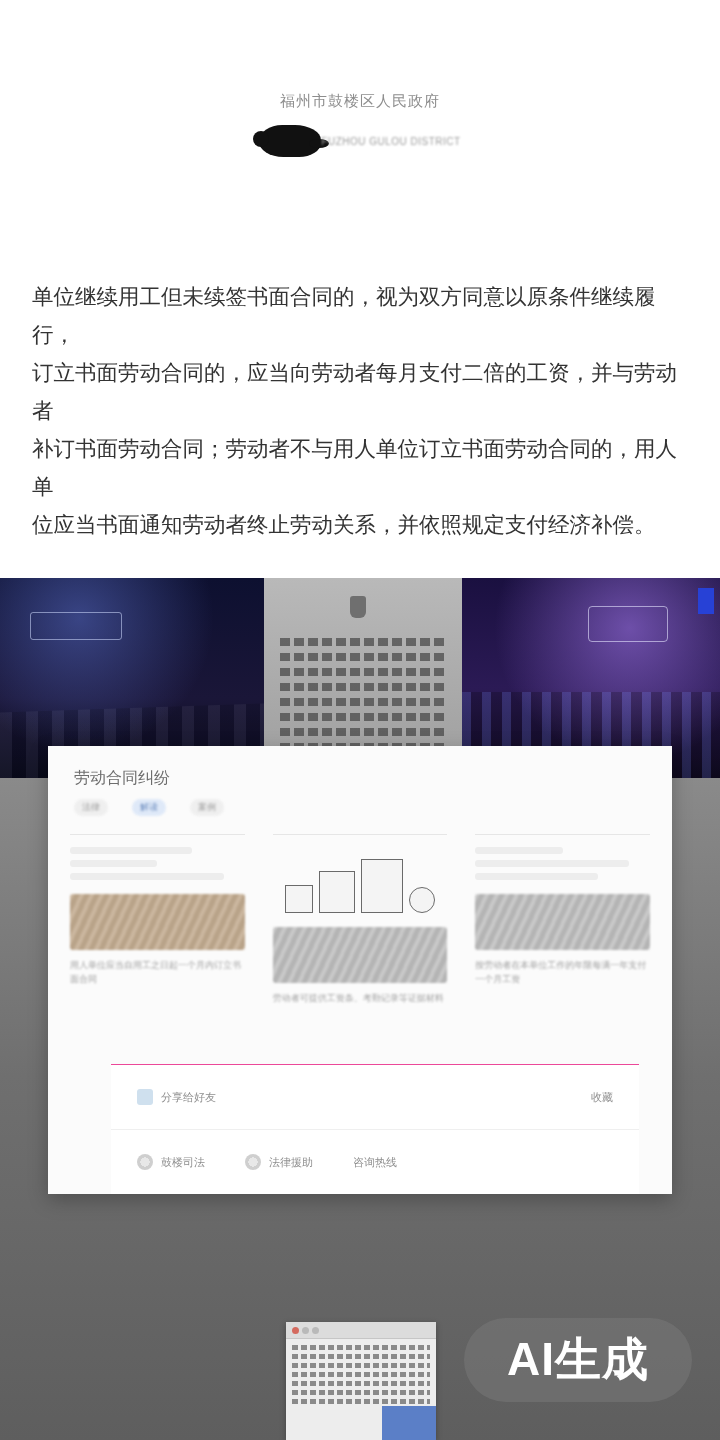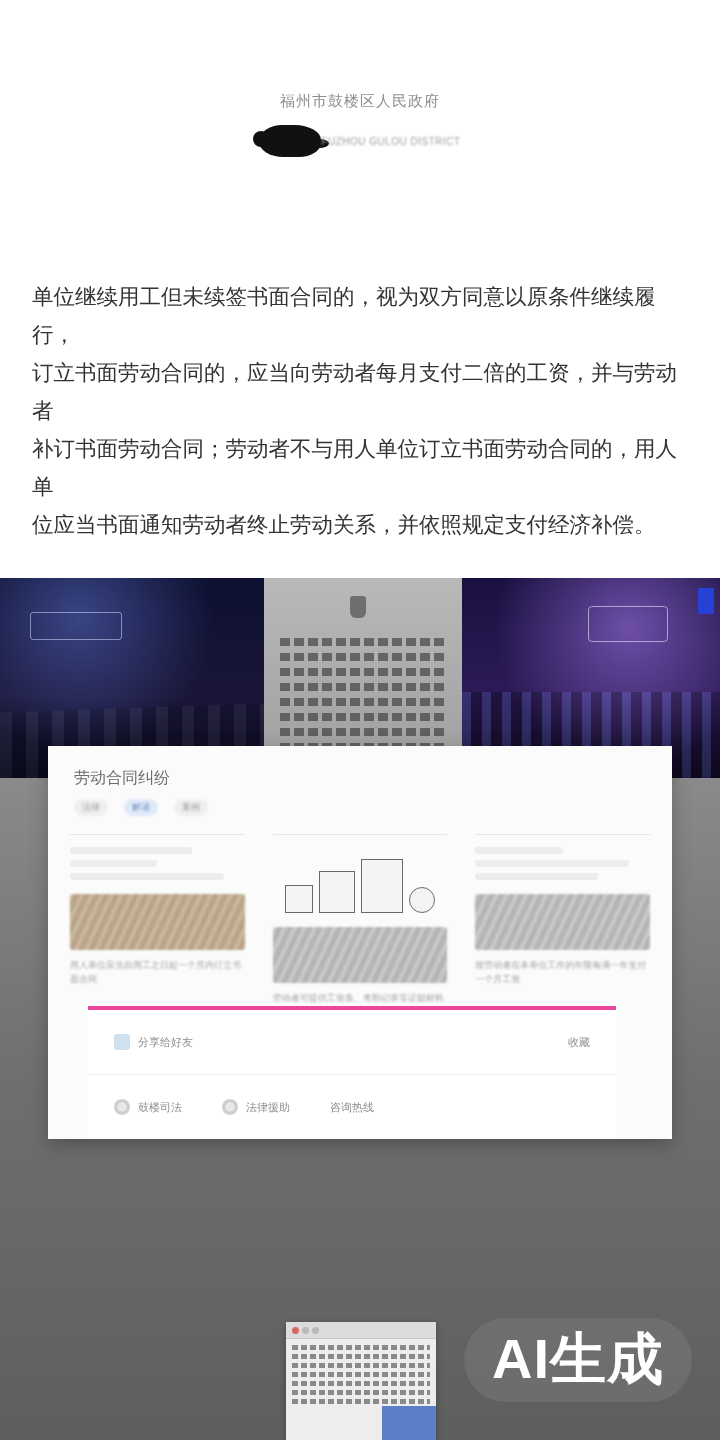--- a/index.html
+++ b/index.html
@@ -193,38 +193,38 @@
     height: 662px;
     background: linear-gradient(#8a8a8a, #6f6f6f 45%, #5e5e5e);
   }
 
   
   .card {
     position: absolute;
     top: 746px;
     left: 48px;
     width: 624px;
-    height: 393px;
+    height: 448px;
     background: #fbfbfb;
     box-shadow: 0 6px 18px rgba(0,0,0,0.25);
     overflow: hidden;
   }
   .card-header {
     display: flex;
     padding: 22px 26px 0 26px;
     justify-content: space-between;
   }
   .card-title {
     font-size: 16px;
     color: #6d6d6d;
     filter: blur(0.5px);
   }
   .card-sub-row {
     display: flex;
-    gap: 16px;
+    gap: 24px;
     margin-top: 10px;
     filter: blur(0.9px);
   }
   .chip {
     font-size: 9px;
     color: #9e9e9e;
     background: #efefef;
     border-radius: 9px;
     padding: 2px 8px;
   }
@@ -289,25 +289,25 @@
   .cap {
     font-size: 9px;
     color: #a0a0a0;
     margin-top: 8px;
     line-height: 14px;
     filter: blur(0.8px);
   }
 
   .card-footer {
     position: absolute;
-    left: 40px;
+    left: 63px;
     bottom: 0;
     width: 528px;
     background: #ffffff;
-    border-top: 4px solid #ec4899;
+    border-top: 1px solid #ec4899;
   }
   .footer-row {
     display: flex;
     align-items: center;
     height: 64px;
     padding: 0 26px;
     gap: 40px;
     border-bottom: 1px solid #efefef;
   }
   .footer-row:last-child { border-bottom: none; }
@@ -382,21 +382,21 @@
     right: 28px;
     bottom: 38px;
     width: 228px;
     height: 84px;
     border-radius: 42px;
     background: rgba(120,120,120,0.55);
     display: flex;
     align-items: center;
     justify-content: center;
     color: #ffffff;
-    font-size: 56px;
+    font-size: 46px;
     font-weight: bold;
     letter-spacing: 1px;
   }
 </style>
 </head>
 <body>
 
 <div class="logo-block">
   <div class="logo-title">福州市鼓楼区人民政府</div>
   <div class="logo-mark">

